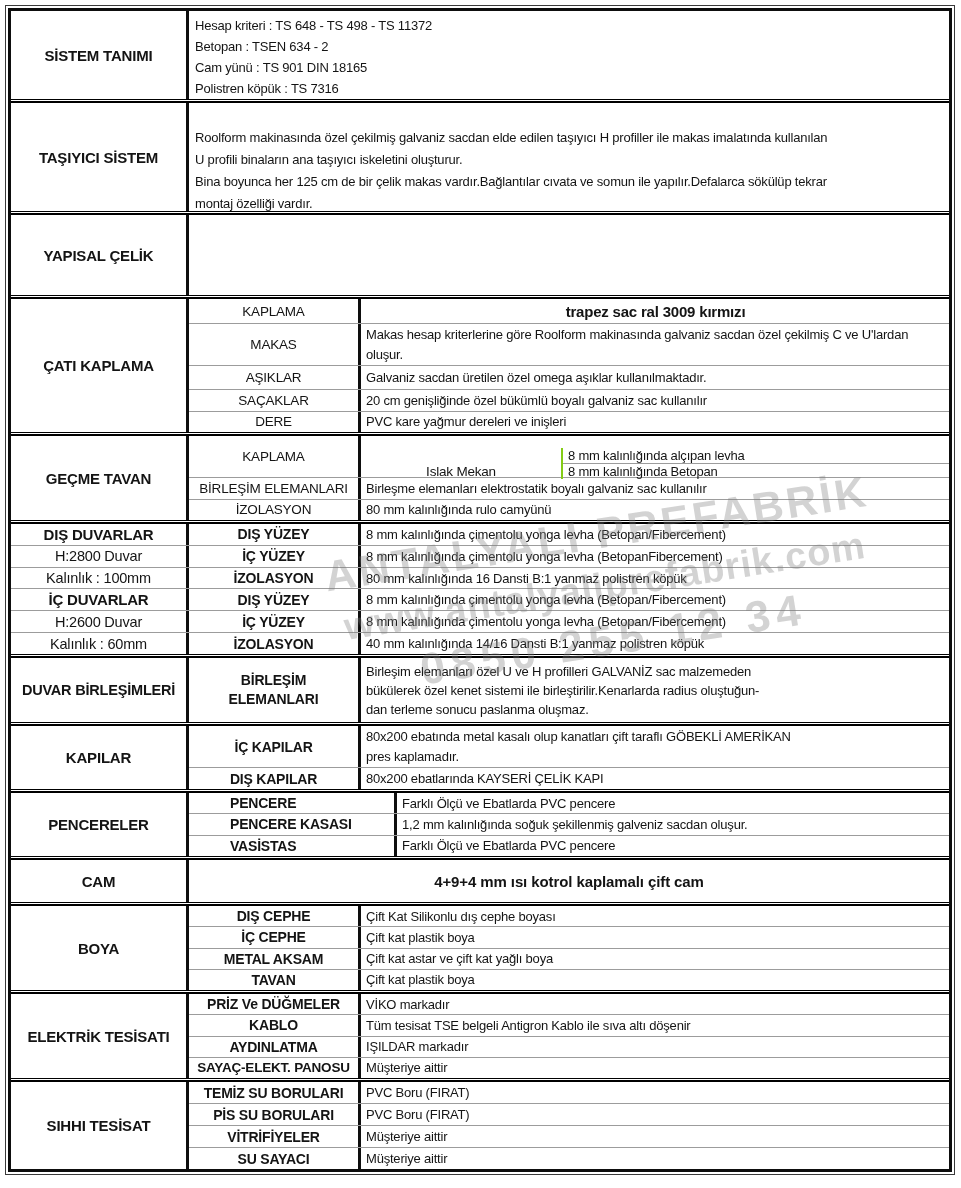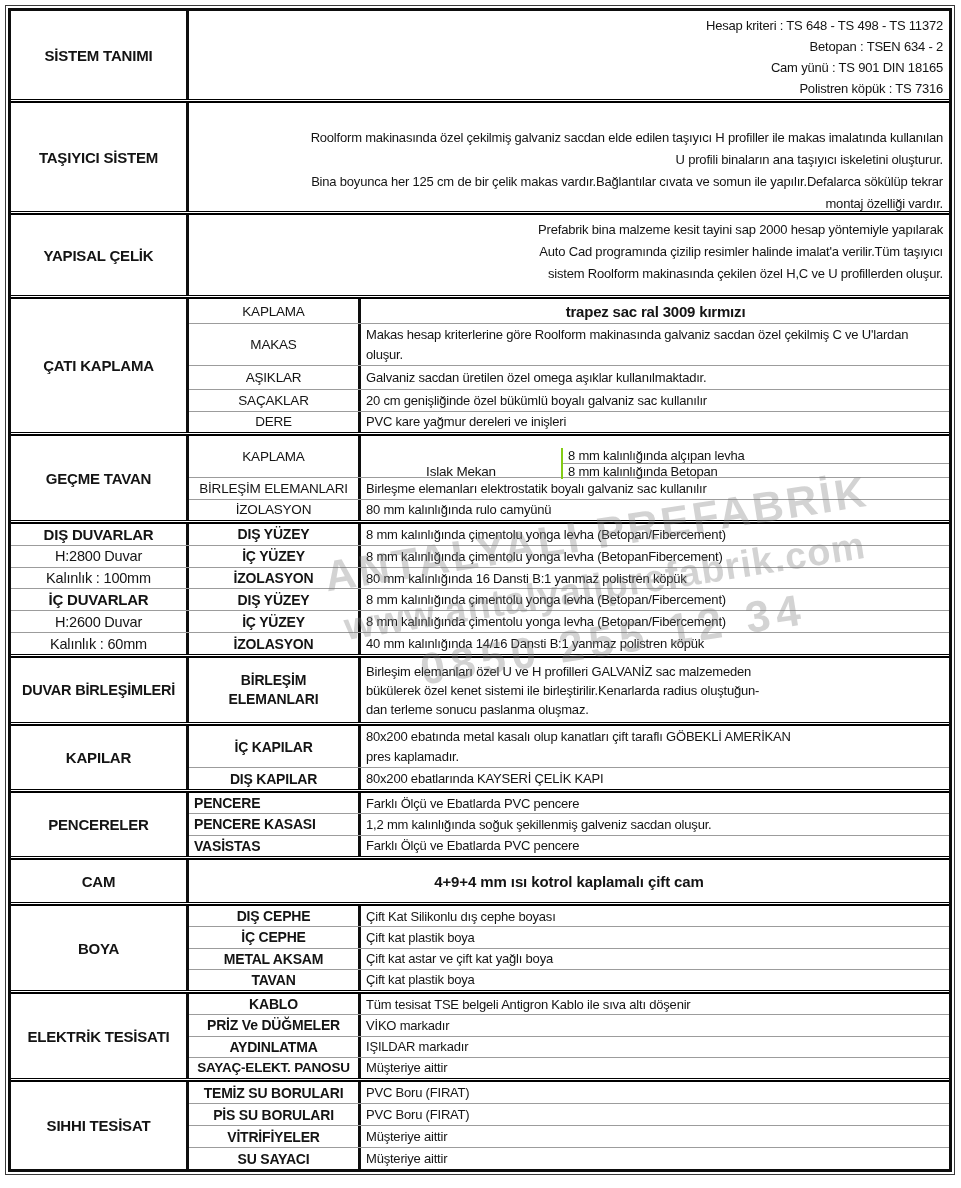--- a/index.html
+++ b/index.html
@@ -13,30 +13,30 @@
   .sep { flex: none; height: 4px; border-top: 1px solid #000; border-bottom: 2px solid #000; background: #fff; }
   .sec { display: flex; flex: none; min-height: 0; }
   .sec.grow { flex: 1; }
   
   .c1 { width: 178px; flex: none; border-right: 3px solid #0e0e0e; display: flex;
     align-items: center; justify-content: center; text-align: center;
     font-weight: 700; font-size: 15px; letter-spacing: -0.2px; padding: 0 4px; }
   .right { flex: 1; display: flex; flex-direction: column; min-width: 0; }
   
   .val { flex: 1; padding: 4px 6px 0 6px; font-size: 13px; line-height: 21px;
-    letter-spacing: -0.2px; white-space: pre-line; overflow: hidden; text-align: right; }
+    letter-spacing: -0.2px; white-space: pre-line; overflow: hidden; }
   .val.lh22 { line-height: 22px; }
   
   .sub { display: flex; min-height: 0; border-bottom: 1px solid #9c9c9c; }
   .sub:last-child { border-bottom: none; }
   .c2 { width: 172px; flex: none; border-right: 3px solid #0e0e0e; display: flex;
     align-items: center; justify-content: center; text-align: center;
     font-size: 13.5px; letter-spacing: -0.2px; padding: 0 2px; overflow: hidden; }
   .c2.b { font-weight: 700; font-size: 14px; }
-  .c2.left { justify-content: flex-start; text-align: left; padding-left: 5px; }
+  .c2.left { justify-content: flex-start; text-align: left; padding-left: 5px; margin-left: 36px; }
   .c3 { flex: 1; display: flex; align-items: center; padding: 1px 4px 0 5px;
     font-size: 13px; letter-spacing: -0.2px; min-width: 0; position: relative;
     white-space: pre-line; line-height: 20px; overflow: visible; }
   .c3.bc { justify-content: center; font-weight: 700; font-size: 15px; }
   .narrow { max-width: 108px; line-height: 19px; }
   
   .row6 { display: flex; flex: 1; min-height: 0; border-bottom: 1px solid #9c9c9c; }
   .row6:last-child { border-bottom: none; }
   .c1s { width: 178px; flex: none; border-right: 3px solid #0e0e0e; display: flex;
     align-items: center; justify-content: center; font-size: 14.5px; letter-spacing: -0.2px; }
@@ -85,25 +85,20 @@
           <div class="val lh22" style="padding-top:24px">Roolform makinasında özel çekilmiş galvaniz sacdan elde edilen taşıyıcı H profiller ile makas imalatında kullanılan
 U profili binaların ana taşıyıcı iskeletini oluşturur.
 Bina boyunca her 125 cm de bir çelik makas vardır.Bağlantılar cıvata ve somun ile yapılır.Defalarca sökülüp tekrar
 montaj özelliği vardır.</div>
         </div>
       </div>
       <div class="sep"></div>
 
       <div class="sec" style="height:80px">
         <div class="c1">YAPISAL ÇELİK</div>
-        <div class="right">
-          <div class="val lh22">Prefabrik bina malzeme kesit tayini sap 2000 hesap yöntemiyle yapılarak
-Auto Cad programında çizilip resimler halinde imalat'a verilir.Tüm taşıyıcı
-sistem Roolform makinasında çekilen özel H,C ve U profillerden oluşur.</div>
-        </div>
       </div>
       <div class="sep"></div>
 
       <div class="sec" style="height:133px">
         <div class="c1">ÇATI KAPLAMA</div>
         <div class="right">
           <div class="sub" style="flex:25 1 0">
             <div class="c2">KAPLAMA</div>
             <div class="c3 bc">trapez sac ral 3009 kırmızı</div>
           </div>
@@ -263,26 +258,26 @@
             <div class="c3">Çift kat plastik boya</div>
           </div>
         </div>
       </div>
       <div class="sep"></div>
 
       <div class="sec" style="height:84px">
         <div class="c1">ELEKTRİK TESİSATI</div>
         <div class="right">
           <div class="sub" style="flex:1">
+            <div class="c2 b">PRİZ Ve DÜĞMELER</div>
+            <div class="c3">VİKO markadır</div>
+          </div>
+          <div class="sub" style="flex:1">
             <div class="c2 b">KABLO</div>
             <div class="c3">Tüm tesisat TSE belgeli Antigron Kablo ile sıva altı döşenir</div>
-          </div>
-          <div class="sub" style="flex:1">
-            <div class="c2 b">PRİZ Ve DÜĞMELER</div>
-            <div class="c3">VİKO markadır</div>
           </div>
           <div class="sub" style="flex:1">
             <div class="c2 b">AYDINLATMA</div>
             <div class="c3">IŞILDAR markadır</div>
           </div>
           <div class="sub" style="flex:1">
             <div class="c2 b" style="font-size:13.5px">SAYAÇ-ELEKT. PANOSU</div>
             <div class="c3">Müşteriye aittir</div>
           </div>
         </div>

